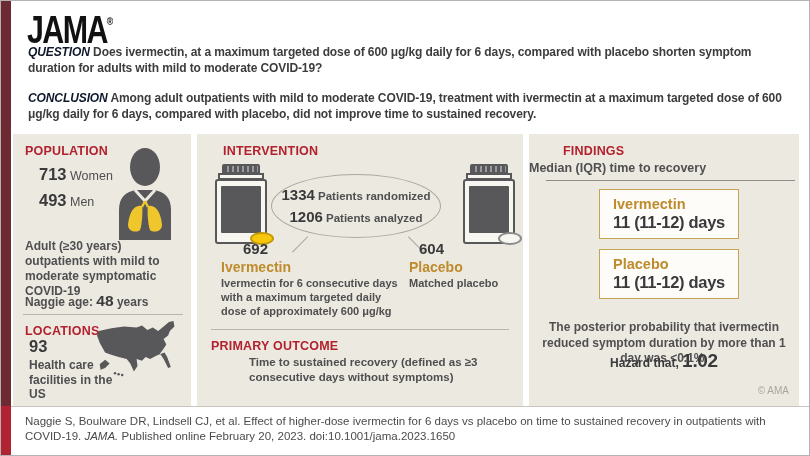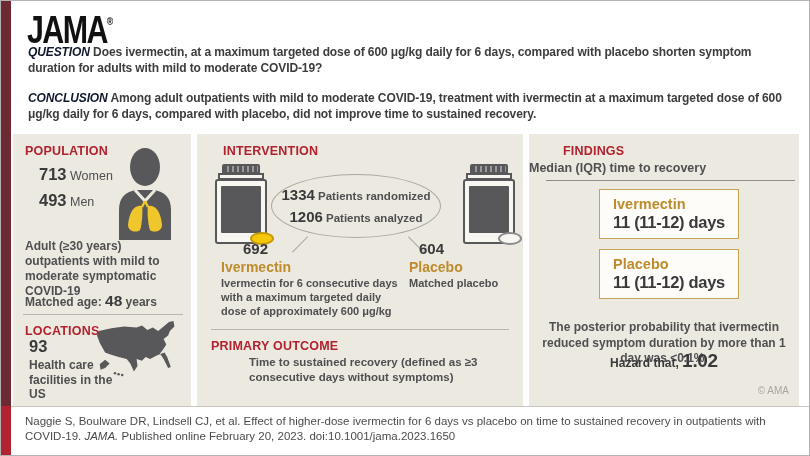--- a/index.html
+++ b/index.html
@@ -118,21 +118,21 @@
     <svg class="person" width="66" height="92" viewBox="0 0 66 92">
       <ellipse cx="33" cy="19" rx="15" ry="19" fill="#58585A"></ellipse>
       <path d="M7,92 V62 Q7,44 25,42 H41 Q59,44 59,62 V92 Z" fill="#58585A"></path>
       <path d="M23,42 L33,53 L43,42" fill="none" stroke="#ECE9E0" stroke-width="3"></path>
       <path d="M30,58 C22,56 17,65 16,77 C16,84 25,85 28,82 C30,78 31,61 30,58 Z" fill="#EFC62C"></path>
       <path d="M36,58 C44,56 49,65 50,77 C50,84 41,85 38,82 C36,78 35,61 36,58 Z" fill="#EFC62C"></path>
       <path d="M30,59 L33,53 M36,59 L33,53" stroke="#EFC62C" stroke-width="2.4" fill="none"></path>
     </svg>
 
     <div class="pop-desc">Adult (≥30 years) outpatients with mild to moderate symptomatic COVID-19</div>
-    <div class="pop-age"><span>Matched age: </span><span class="num">48</span><span> years</span></div>
+    <div class="pop-age"><span>Naggie age: </span><span class="num">48</span><span> years</span></div>
 
     <div class="divider" style="left:10px; right:8px; top:180px;"></div>
 
     <div class="sec-title" style="left:12px; top:190px;">LOCATIONS</div>
     <div class="loc-count">93</div>
     <div class="loc-desc">Health care facilities in the US</div>
 
     <svg class="usmap" width="90" height="58" viewBox="0 0 100 64">
       <path fill="#58585A" d="M2,12 L16,9 L30,7 L44,8 L50,6 L56,11 L62,8 L68,12 L74,7 L80,2 L85,1 L86,7 L81,12 L79,17 L74,21 L77,27 L73,33 L70,37 L74,43 L79,53 L82,52 L78,41 L75,36 L67,39 L59,43 L54,41 L50,45 L44,43 L45,51 L41,57 L37,48 L33,43 L24,41 L15,38 L9,36 L3,25 L0,17 Z"></path>
       <path fill="#58585A" d="M3,49 L9,44 L14,48 L9,53 L4,55 Z"></path>

